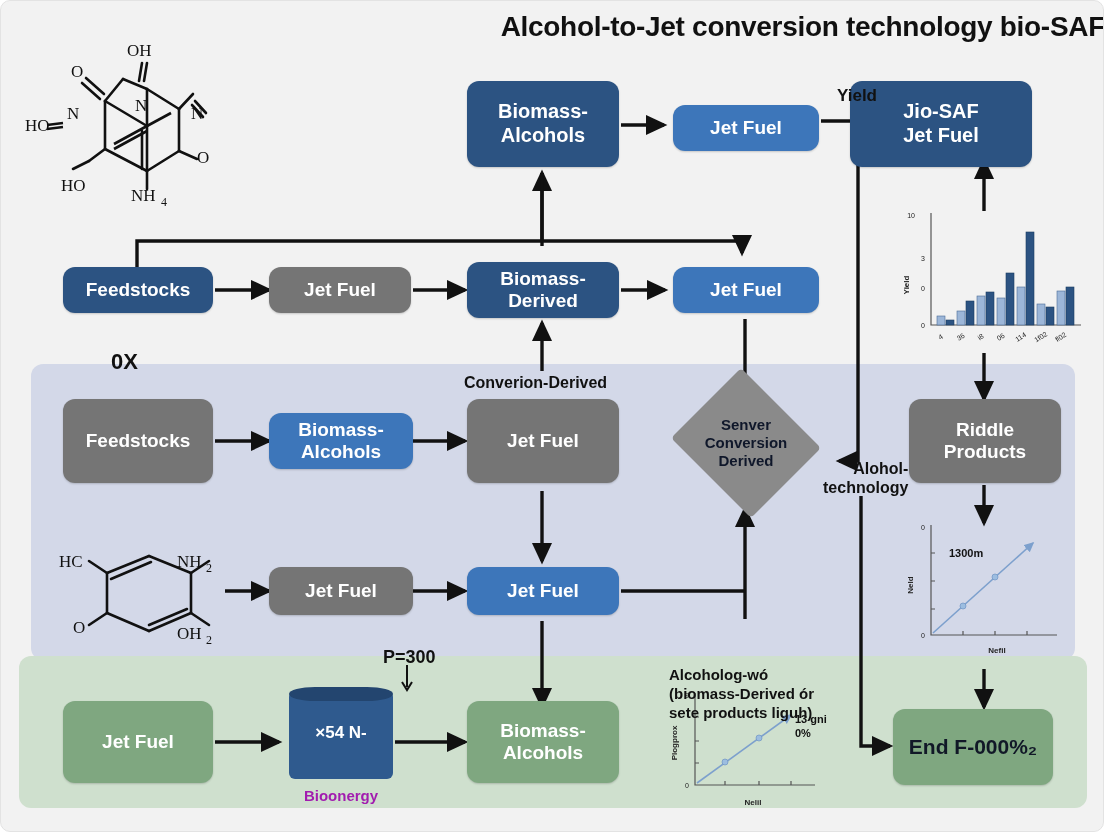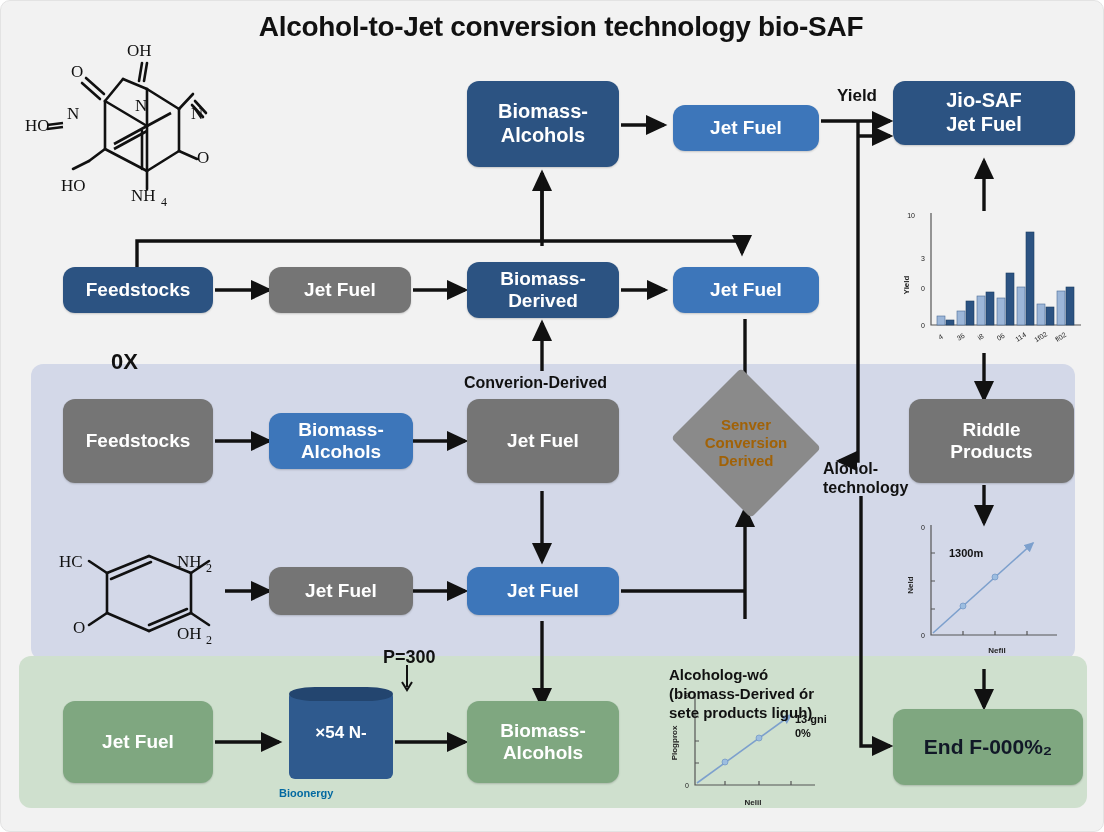--- a/index.html
+++ b/index.html
@@ -28,21 +28,21 @@
     background:#d3d8e8;
   }
   #band-green {
     left:18px; top:655px; width:1068px; height:152px;
     background:#cfe0ce;
   }
 
   
   #title {
     position:absolute; left:0; top:10px; width:1104px;
-    text-align:center;
+    text-align:right;
     font-size:28px; font-weight:bold; color:#111;
     letter-spacing:-0.3px;
     padding-left:16px;
   }
 
   
   .node {
     position:absolute;
     display:flex; align-items:center; justify-content:center;
     text-align:center;
@@ -66,21 +66,21 @@
   }
   #diamond-shape {
     position:absolute; inset:0;
     background:#8a8a8a;
     transform:rotate(45deg) scale(0.707);
     border-radius:6px;
   }
   #diamond-label {
     position:absolute; inset:0;
     display:flex; align-items:center; justify-content:center;
-    text-align:center; color:#a16207; font-weight:bold;
+    text-align:center; color:#0f172a; font-weight:bold;
     font-size:15px; line-height:1.2;
   }
 
   
   .flabel {
     position:absolute;
     font-weight:bold; color:#111;
     line-height:1.2;
   }
 
@@ -99,21 +99,21 @@
     position:absolute; left:0; top:0; width:104px; height:14px;
     background:#23456f; border-radius:50%/100%;
   }
   #cyl-text {
     position:absolute; inset:0; display:flex;
     align-items:center; justify-content:center;
     color:#fff; font-weight:bold; font-size:17px;
   }
   #cyl-caption {
     position:absolute; left:278px; top:786px; width:124px;
-    font-size:11px; font-weight:bold; color:#0369a1;
+    text-align:center; font-size:15px; font-weight:bold; color:#a21caf;
   }
 
   
   .chart { position:absolute; }
   .axis-line { stroke:#555; stroke-width:1.2; fill:none; }
   .tick-txt { font-family:"Liberation Sans", sans-serif; font-size:7px; fill:#222; }
   .axis-name {
     font-family:"Liberation Sans", sans-serif;
     font-size:8px; fill:#222; font-weight:bold;
   }
@@ -313,63 +313,63 @@
       <circle class="line-dot" cx="86" cy="45" r="3"></circle>
       <text class="annot" x="122" y="30">13 gni</text>
       <text class="annot" x="122" y="44">0%</text>
       <text class="axis-name" x="80" y="112" text-anchor="middle" font-size="11">Nelil</text>
     </g>
   </svg>
 
   <div class="node c-darkblue" style="left:466px;top:80px;width:152px;height:86px;font-size:20px;white-space:pre-line;">Biomass-
 Alcohols</div>
   <div class="node c-midblue" style="left:672px;top:104px;width:146px;height:46px;font-size:19px;">Jet Fuel</div>
-  <div class="node c-darkblue" style="left:892px;top:80px;width:182px;height:64px;font-size:20px;white-space:pre-line;">Jio-SAF
+  <div class="node c-darkblue" style="left:849px;top:80px;width:182px;height:86px;font-size:20px;white-space:pre-line;">Jio-SAF
 Jet Fuel</div>
 
   <div class="node c-darkblue" style="left:62px;top:266px;width:150px;height:46px;font-size:19px;">Feedstocks</div>
   <div class="node c-gray" style="left:268px;top:266px;width:142px;height:46px;font-size:19px;">Jet Fuel</div>
   <div class="node c-darkblue" style="left:466px;top:261px;width:152px;height:56px;font-size:19px;white-space:pre-line;">Biomass-
 Derived</div>
   <div class="node c-midblue" style="left:672px;top:266px;width:146px;height:46px;font-size:19px;">Jet Fuel</div>
 
   <div class="node c-gray" style="left:62px;top:398px;width:150px;height:84px;font-size:19px;">Feedstocks</div>
   <div class="node c-midblue" style="left:268px;top:412px;width:144px;height:56px;font-size:19px;white-space:pre-line;">Biomass-
 Alcohols</div>
   <div class="node c-gray" style="left:466px;top:398px;width:152px;height:84px;font-size:19px;">Jet Fuel</div>
 
   <div class="node c-gray" style="left:268px;top:566px;width:144px;height:48px;font-size:19px;">Jet Fuel</div>
   <div class="node c-midblue" style="left:466px;top:566px;width:152px;height:48px;font-size:19px;">Jet Fuel</div>
 
   <div class="node c-green" style="left:62px;top:700px;width:150px;height:82px;font-size:19px;">Jet Fuel</div>
   <div class="node c-green" style="left:466px;top:700px;width:152px;height:82px;font-size:19px;white-space:pre-line;">Biomass-
 Alcohols</div>
 
-  <div class="node c-gray" style="left:908px;top:398px;width:165px;height:84px;font-size:19px;white-space:pre-line;">Riddle
+  <div class="node c-gray" style="left:908px;top:398px;width:152px;height:84px;font-size:19px;white-space:pre-line;">Riddle
 Products</div>
-  <div class="node c-green dark-text" style="left:892px;top:708px;width:190px;height:76px;font-size:21px;">End F-000%₂</div>
+  <div class="node c-green dark-text" style="left:892px;top:708px;width:160px;height:76px;font-size:21px;">End F-000%₂</div>
 
   <div id="diamond-wrap">
     <div id="diamond-shape"></div>
     <div id="diamond-label" style="white-space:pre-line;">Senver
 Conversion
 Derived</div>
   </div>
 
   <div id="cyl">
     <div id="cyl-body"></div>
     <div id="cyl-top"></div>
     <div id="cyl-text">×54 N-</div>
   </div>
   <div id="cyl-caption">Bioonergy</div>
 
   <div class="flabel" style="left:836px;top:85px;font-size:17px;">Yield</div>
   <div class="flabel" style="left:110px;top:348px;font-size:22px;">0X</div>
   <div class="flabel" style="left:463px;top:372px;font-size:16px;">Converion-Derived</div>
-  <div class="flabel" style="left:822px;top:458px;font-size:16px;white-space:pre-line;">Alohol-
+  <div class="flabel" style="left:822px;top:458px;font-size:16px;white-space:pre-line;text-align:right;">Alohol-
 technology</div>
   <div class="flabel" style="left:382px;top:646px;font-size:18px;">P=300</div>
   <div class="cap-txt" style="left:668px;top:618px;width:240px;white-space:pre-line;">Alcoholog-wó
 (biomass-Derived ór
 sete products liguh)</div>
 
   <svg style="position:absolute;left:396px;top:664px;width:26px;height:30px;">
     <path d="M10,0 L10,22" stroke="#111" stroke-width="2" fill="none"></path>
     <path d="M5,17 L10,25 L15,17" stroke="#111" stroke-width="2" fill="none"></path>
   </svg>

